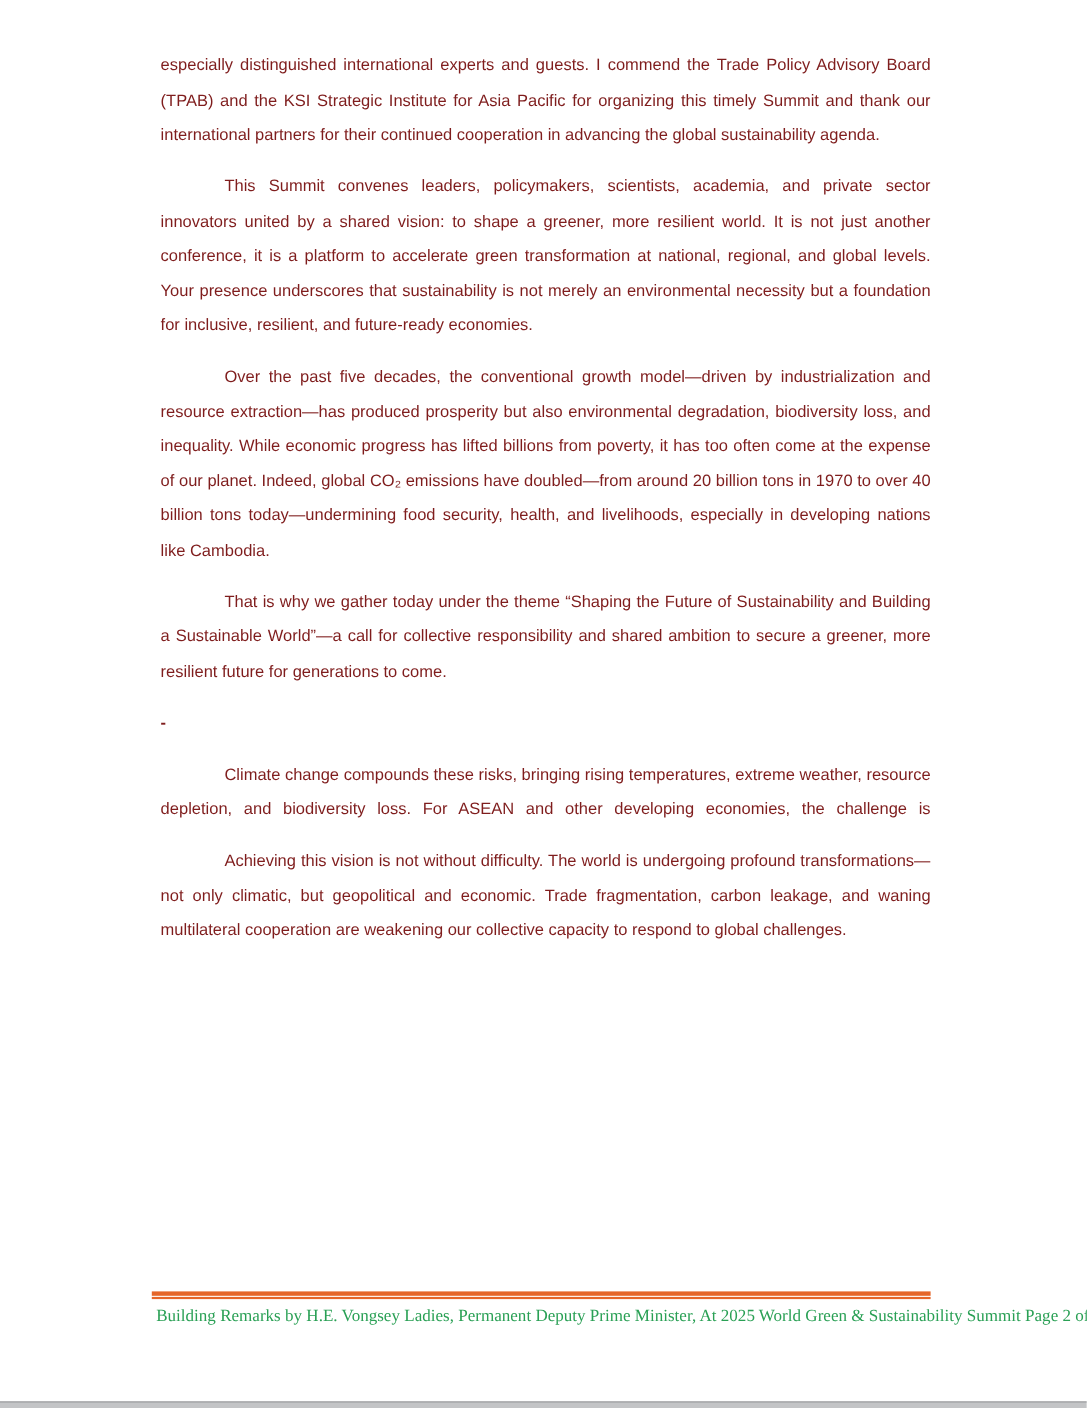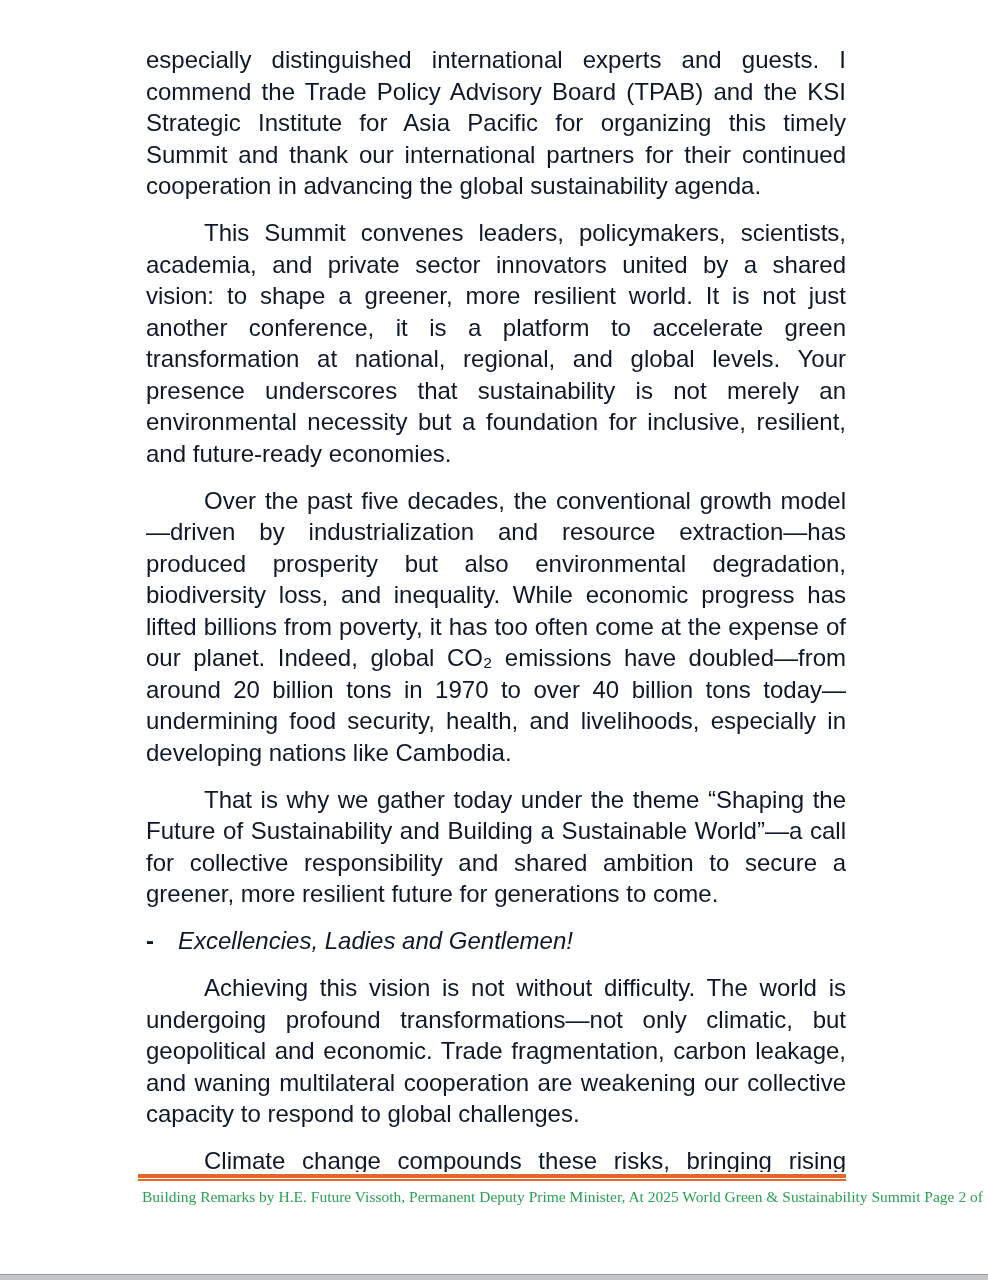--- a/index.html
+++ b/index.html
@@ -8,23 +8,23 @@
     background:#ffffff;
     position:relative;
     overflow:hidden;
     font-family:"Liberation Sans", "DejaVu Sans", sans-serif;
   }
   .content {
     position:absolute;
     left:146px; top:44px;
     width:700px; height:1128px;
     overflow:hidden;
-    font-size:24px;
+    font-size:15px;
     line-height:31.5px;
-    color:#0f172a;
+    color:#7f1d1d;
     text-align:justify;
   }
   .para { margin:0 0 15.5px 0; text-indent:58px; }
   .no-indent { text-indent:0; }
   .b { font-weight:normal; }
   .justify-last { text-align-last:justify; }
   .bullet { margin:0 0 15.5px 0; display:flex; text-align:left; }
   .dash { font-weight:bold; flex:0 0 32px; }
   .bullet-text { font-style:italic; }
   .footer-rule { position:absolute; left:138px; top:1174px; width:708px; }
@@ -57,29 +57,28 @@
   <p class="para no-indent"><span>especially distinguished international experts and guests. I commend the Trade Policy Advisory Board (TPAB) and the KSI Strategic Institute for Asia Pacific for organizing this timely Summit and thank our international partners for their continued cooperation in advancing the global sustainability agenda.</span></p>
 
   <p class="para"><span>This Summit convenes leaders, policymakers, scientists, academia, and private sector innovators united by a shared vision: to shape a greener, more resilient world. It is not just another conference, it is a platform to accelerate green transformation at national, regional, and global levels. Your presence underscores that sustainability is not merely an environmental necessity but a foundation for inclusive, resilient, and future-ready economies.</span></p>
 
   <p class="para"><span>Over the past five decades, the conventional growth model—driven by industrialization and resource extraction—has produced prosperity but also environmental degradation, biodiversity loss, and inequality. While economic progress has lifted billions from poverty, it has too often come at the expense of our planet. Indeed, global CO₂ emissions have doubled—from around </span><span class="b">20 billion tons</span><span> in 1970 to over </span><span class="b">40 billion tons</span><span> today—undermining food security, health, and livelihoods, especially in developing nations like Cambodia.</span></p>
 
   <p class="para"><span>That is why we gather today under the theme “</span><span class="b">Shaping the Future of Sustainability and Building a Sustainable World</span><span>”—a call for collective responsibility and shared ambition to secure a greener, more resilient future for generations to come.</span></p>
 
   <div class="bullet">
     <span class="dash">-</span>
-    <span class="bullet-text">Excellencies, Ladies and Gentlemen!</span>
   </div>
 
+  <p class="para justify-last"><span>Climate change compounds these risks, bringing rising temperatures, extreme weather, resource depletion, and biodiversity loss. For ASEAN and other developing economies, the challenge is</span></p>
+
   <p class="para"><span>Achieving this vision is not without difficulty. The world is undergoing profound transformations—not only climatic, but geopolitical and economic. Trade fragmentation, carbon leakage, and waning multilateral cooperation are weakening our collective capacity to respond to global challenges.</span></p>
-
-  <p class="para justify-last"><span>Climate change compounds these risks, bringing rising temperatures, extreme weather, resource depletion, and biodiversity loss. For ASEAN and other developing economies, the challenge is</span></p>
 
 </div>
 
 <div class="footer-rule">
   <div class="rule-thick"></div>
   <div class="rule-thin"></div>
 </div>
 
-<div class="footer"><span>Building Remarks by </span><span class="b">H.E. Future Vissoth</span><span>, Permanent Deputy Prime Minister, At 2025 World Green &amp; Sustainability Summit Page </span><span class="b">2</span><span> of </span></div>
+<div class="footer"><span>Building Remarks by </span><span class="b">H.E. Vongsey Ladies</span><span>, Permanent Deputy Prime Minister, At 2025 World Green &amp; Sustainability Summit Page </span><span class="b">2</span><span> of </span></div>
 
 <div class="bottom-bar"></div>
 
 </body></html>

